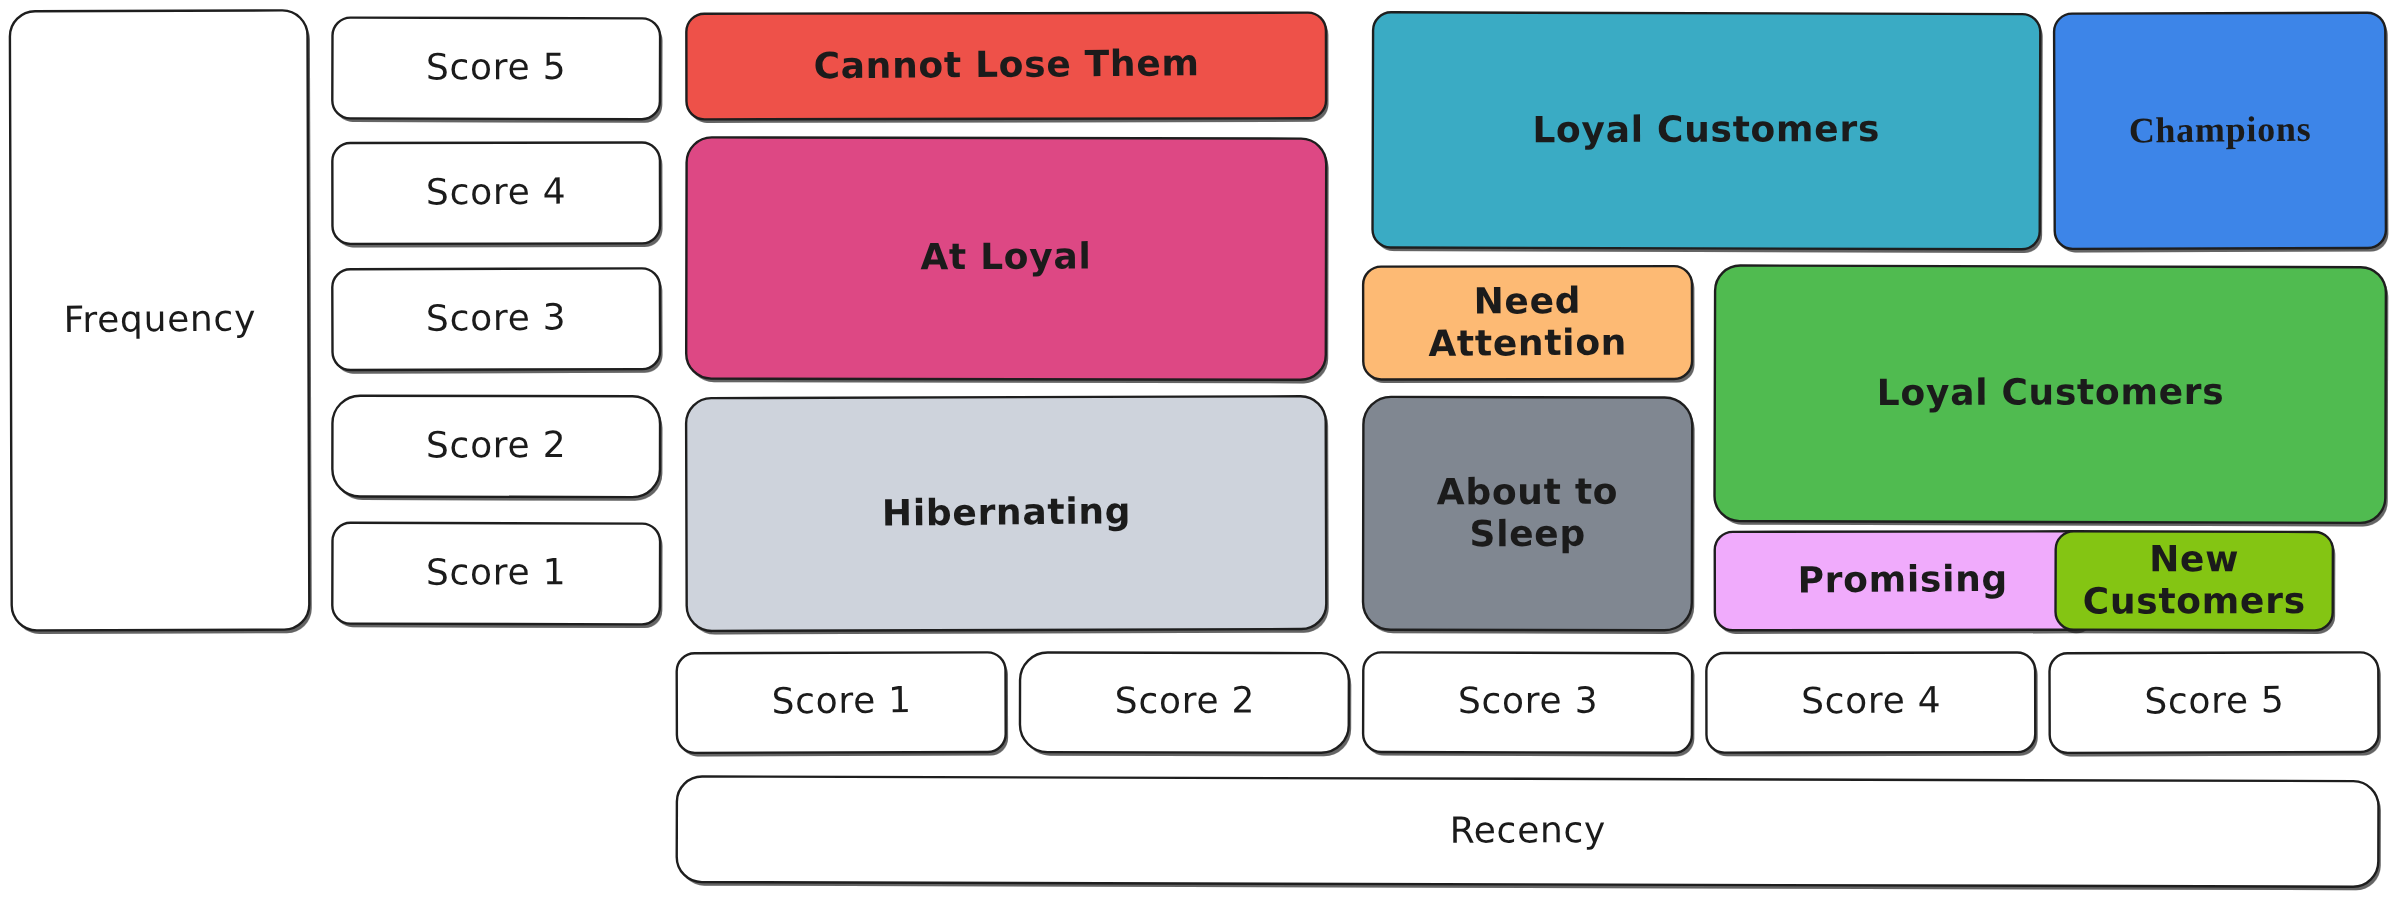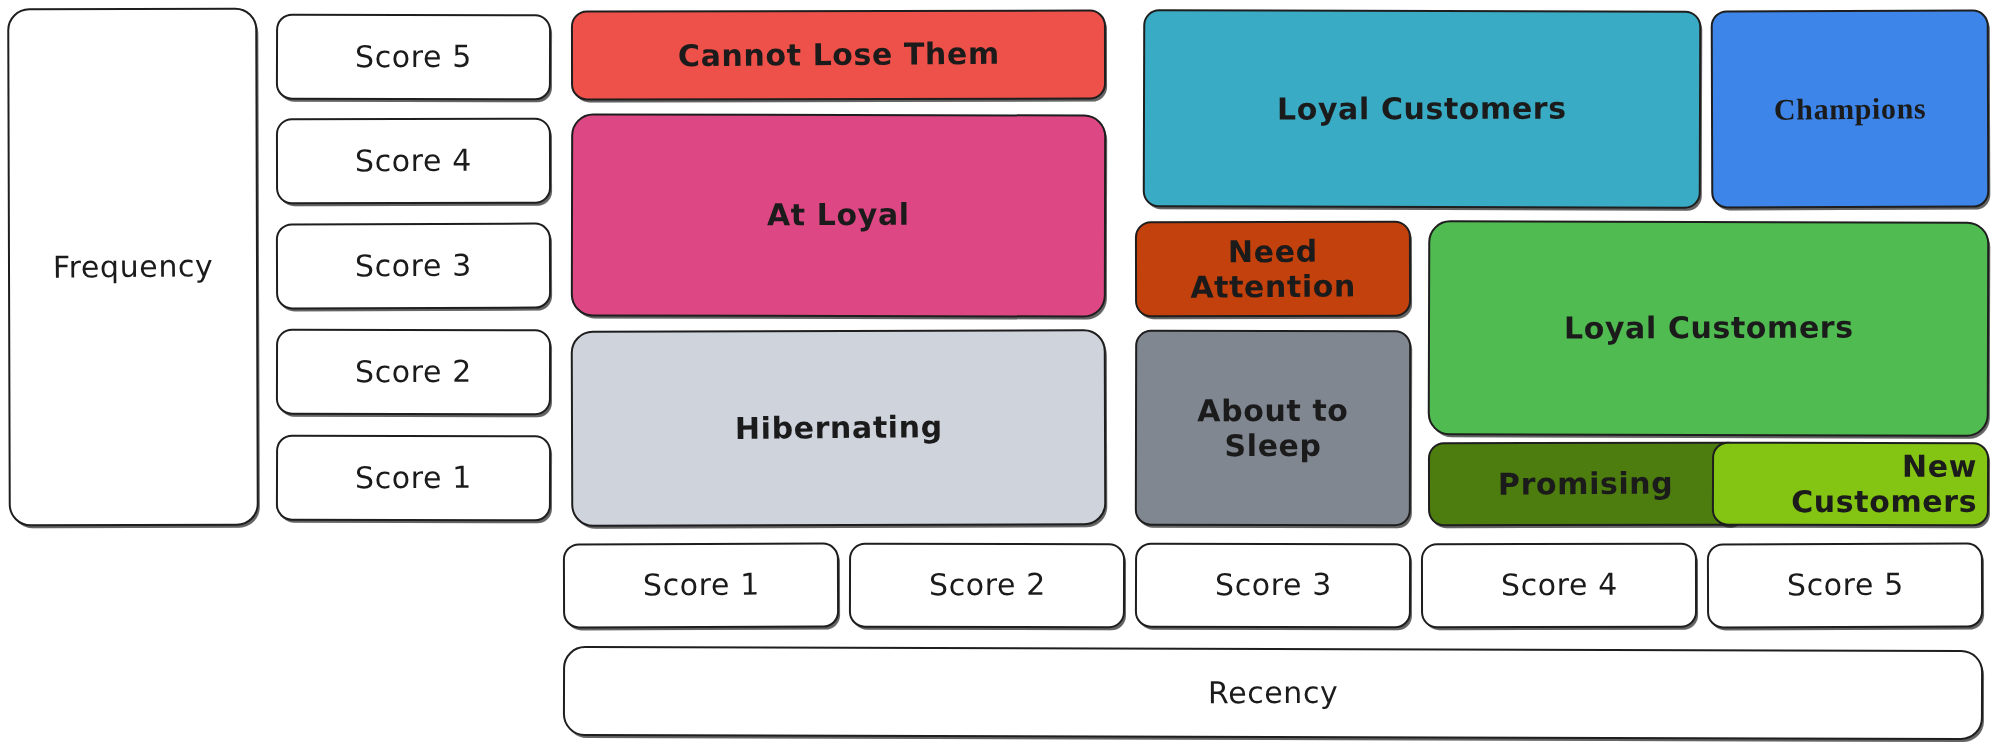--- a/index.html
+++ b/index.html
@@ -52,21 +52,21 @@
   .filled {
     border-color: #1e1e1e;
   }
   .filled .lbl {
     font-weight: 700;
   }
   
   .r1 { transform: rotate(-0.18deg); }
   .r2 { transform: rotate(0.16deg); }
   .r3 { transform: rotate(-0.1deg); }
-  .r4 { transform: rotate(0.12deg); }
+  .r4 { transform: rotate(0.12deg); border-radius: 24px; }
 </style>
 </head>
 <body>
 
 <div id="canvas">
 
   <div class="box plain r1" style="left:8px; top:8px; width:250px; height:518px; border-radius:22px;">
     <span class="lbl">Frequency</span>
   </div>
 
@@ -95,41 +95,41 @@
   </div>
 
   <div class="box filled r1" style="left:1711px; top:10px; width:278px; height:198px; background:#3d85e8;font-family:Liberation Serif, serif;">
     <span class="lbl">Champions</span>
   </div>
 
   <div class="box filled r4" style="left:571px; top:114px; width:535px; height:203px; background:#dd4884; border-radius:22px;">
     <span class="lbl">At Loyal</span>
   </div>
 
-  <div class="box filled r3" style="left:1135px; top:221px; width:276px; height:96px; background:#c2410c;">
+  <div class="box filled r3" style="left:1135px; top:221px; width:276px; height:96px; background:#fdba74;">
     <span class="lbl">Need Attention</span>
   </div>
 
   <div class="box filled r2" style="left:1428px; top:221px; width:561px; height:215px; background:#50bb50; border-radius:22px;">
     <span class="lbl">Loyal Customers</span>
   </div>
 
   <div class="box filled r1" style="left:571px; top:330px; width:535px; height:196px; background:#ced3dc; border-radius:22px;">
     <span class="lbl">Hibernating</span>
   </div>
 
   <div class="box filled r4" style="left:1135px; top:330px; width:276px; height:196px; background:#808791;">
     <span class="lbl">About to Sleep</span>
   </div>
 
-  <div class="box filled r3" style="left:1428px; top:442px; width:316px; height:84px; background:#4d7c0f;">
+  <div class="box filled r3" style="left:1428px; top:442px; width:316px; height:84px; background:#f0abfc;">
     <span class="lbl">Promising</span>
   </div>
 
-  <div class="box filled r2" style="left:1712px; top:442px; width:277px; height:84px; background:#84c513;text-align:right;">
+  <div class="box filled r2" style="left:1712px; top:442px; width:233px; height:84px; background:#84c513;">
     <span class="lbl">New Customers</span>
   </div>
 
   <div class="box plain r1" style="left:563px; top:543px; width:276px; height:85px;">
     <span class="lbl">Score 1</span>
   </div>
   <div class="box plain r4" style="left:849px; top:543px; width:276px; height:85px;">
     <span class="lbl">Score 2</span>
   </div>
   <div class="box plain r2" style="left:1135px; top:543px; width:276px; height:85px;">

